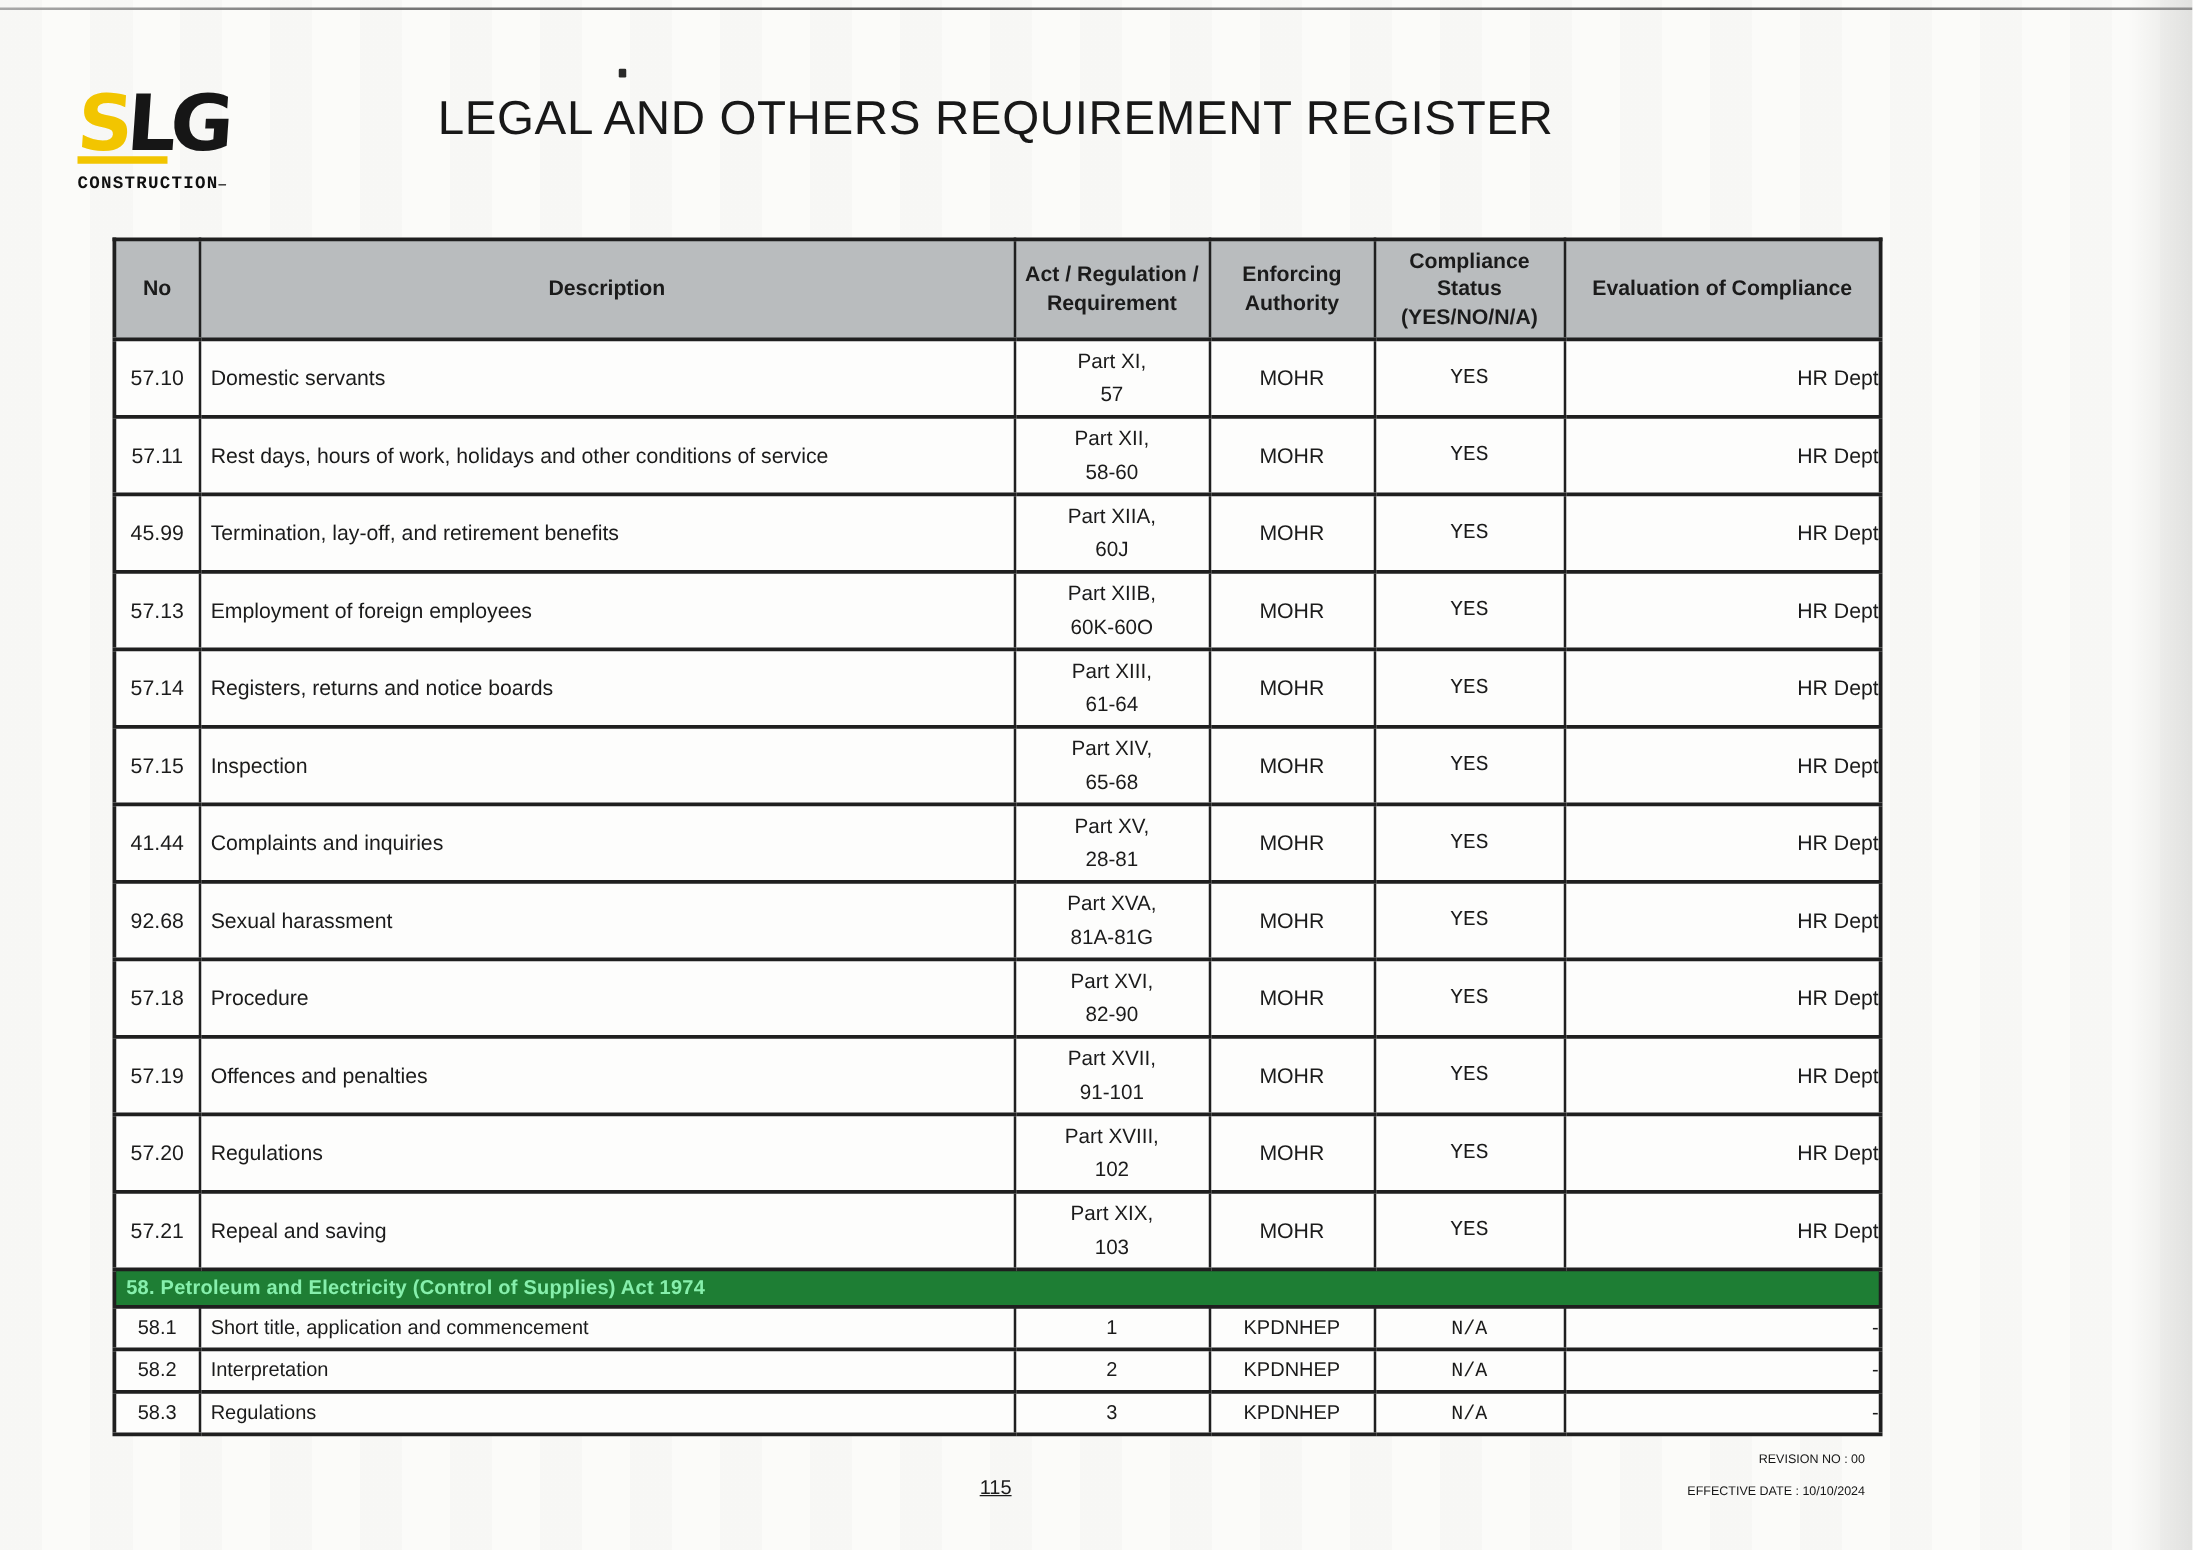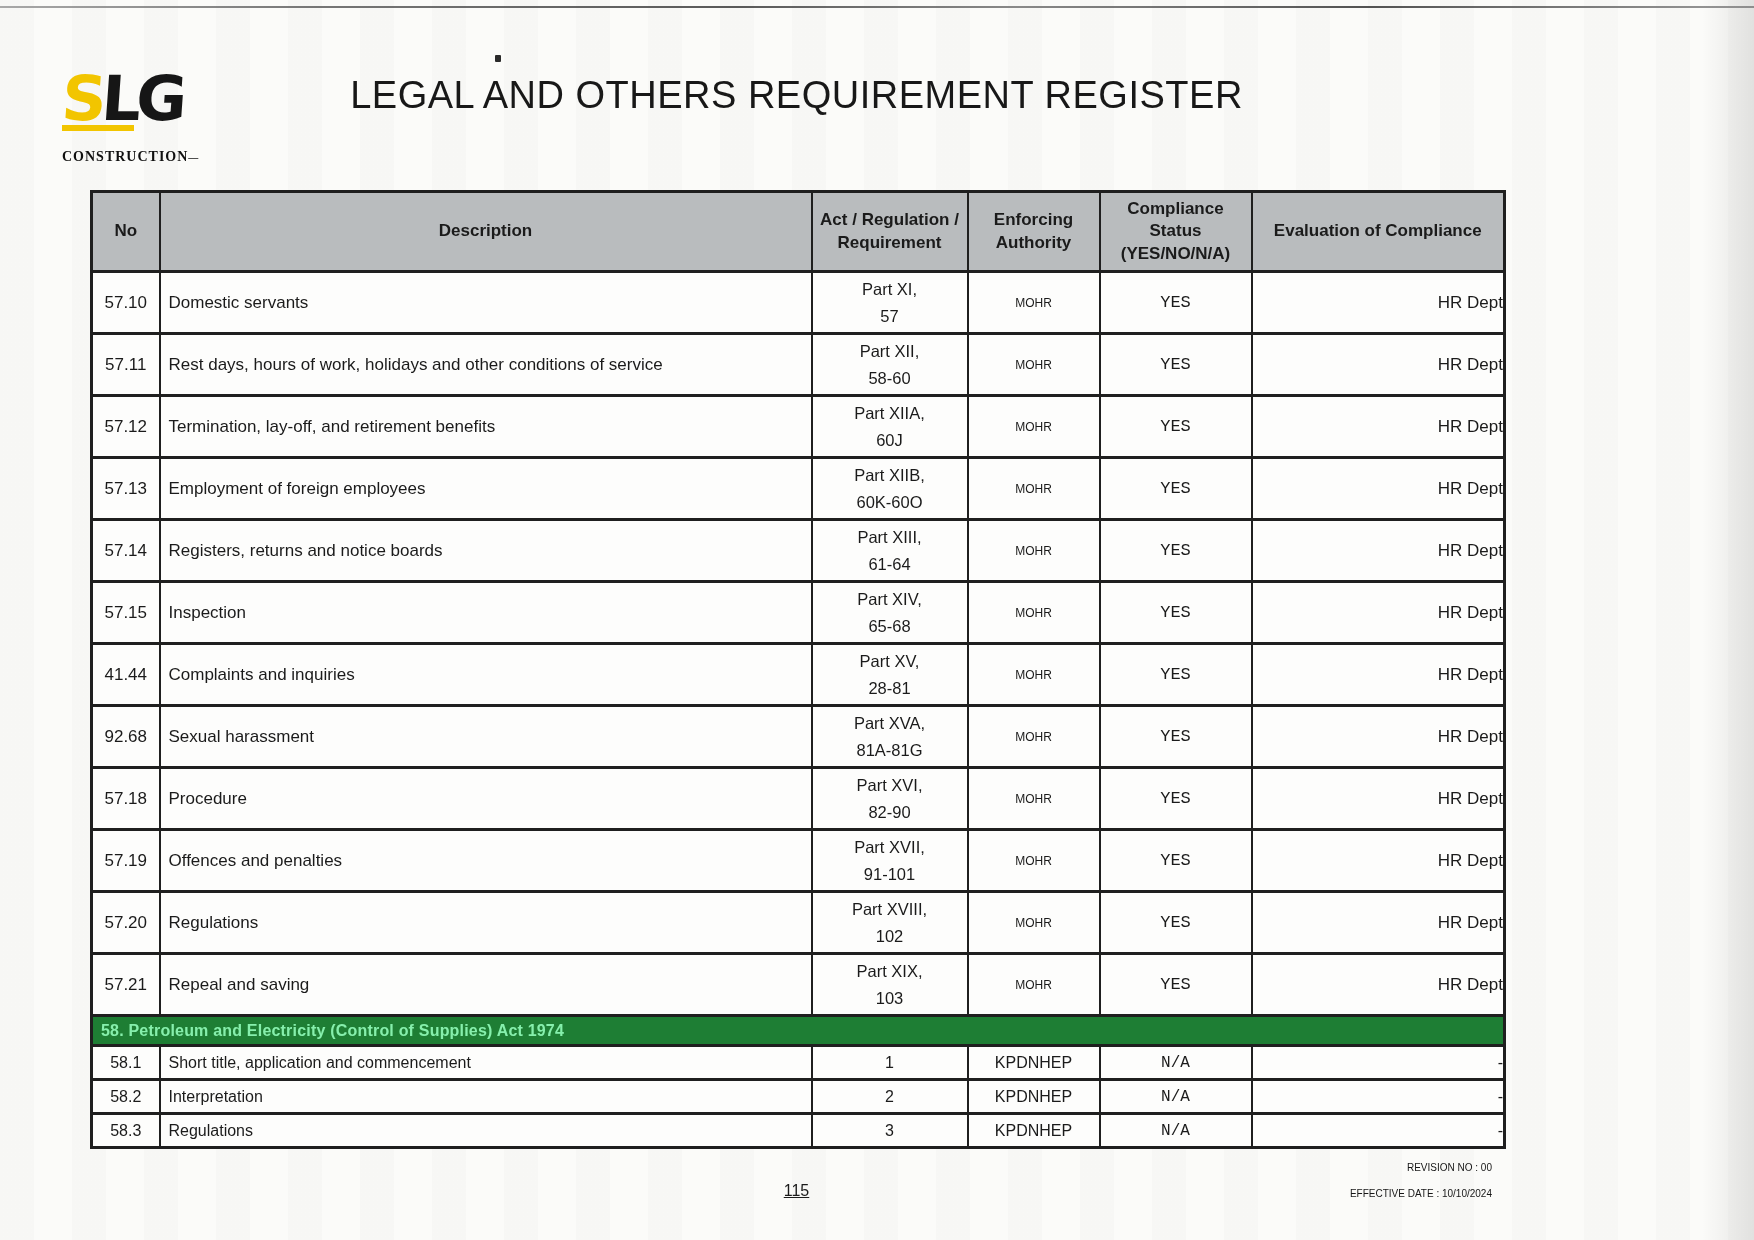--- a/index.html
+++ b/index.html
@@ -59,22 +59,22 @@
     transform: skewX(-4deg);
     white-space: nowrap;
   }
   .logo-letters::first-letter { color: var(--brand-yellow); }
   .logo-bar {
     width: 72px; height: 6px;
     margin-top: -4px;
     background: var(--brand-yellow);
   }
   .logo-sub {
-    margin-top: 18px;
-    font-family: Liberation Serif, serif;
+    margin-top: 8px;
+    font-family: Liberation Mono, monospace;
     font-weight: bold;
     font-size: 14px;
     letter-spacing: 1px;
     color: #101010;
     white-space: nowrap;
   }
   .logo-sub .tail { font-size: 10px; letter-spacing: 0; }
 
   
   .doc-title {
@@ -124,21 +124,21 @@
     color: #86efac;
     font-weight: bold;
     font-size: 16px;
     text-align: left;
     padding-left: 8px !important;
     letter-spacing: 0.2px;
   }
   .c-no          { text-align: center; font-size: 17px; }
   .c-description { text-align: left; padding-left: 8px !important; font-size: 17px; }
   .c-act         { text-align: center; font-size: 16.5px; line-height: 1.6; }
-  .c-authority   { text-align: center; font-size: 12px; }
+  .c-authority   { text-align: center; font-size: 17px; }
   .c-status      { text-align: center; font-size: 17px; font-family: Liberation Mono, monospace; }
   .c-evaluation  { text-align: right; font-size: 17px; }
 
   
   .page-number {
     position: absolute;
     left: 90px; top: 1182px;
     width: 1413px;
     text-align: center;
     font-size: 16px;
@@ -206,21 +206,21 @@
         <tr data-name="table-row" class="row-tall">
           <td class="c-no" data-name="cell-no">57.11</td>
           <td class="c-description" data-name="cell-description">Rest days, hours of work, holidays and other conditions of service</td>
           <td class="c-act" data-name="cell-act">Part XII,
 58-60</td>
           <td class="c-authority" data-name="cell-authority">MOHR</td>
           <td class="c-status" data-name="cell-status">YES</td>
           <td class="c-evaluation" data-name="cell-evaluation">HR Dept</td>
         </tr>
         <tr data-name="table-row" class="row-tall">
-          <td class="c-no" data-name="cell-no">57.12</td>
+          <td class="c-no" data-name="cell-no">45.99</td>
           <td class="c-description" data-name="cell-description">Termination, lay-off, and retirement benefits</td>
           <td class="c-act" data-name="cell-act">Part XIIA,
 60J</td>
           <td class="c-authority" data-name="cell-authority">MOHR</td>
           <td class="c-status" data-name="cell-status">YES</td>
           <td class="c-evaluation" data-name="cell-evaluation">HR Dept</td>
         </tr>
         <tr data-name="table-row" class="row-tall">
           <td class="c-no" data-name="cell-no">57.13</td>
           <td class="c-description" data-name="cell-description">Employment of foreign employees</td>

